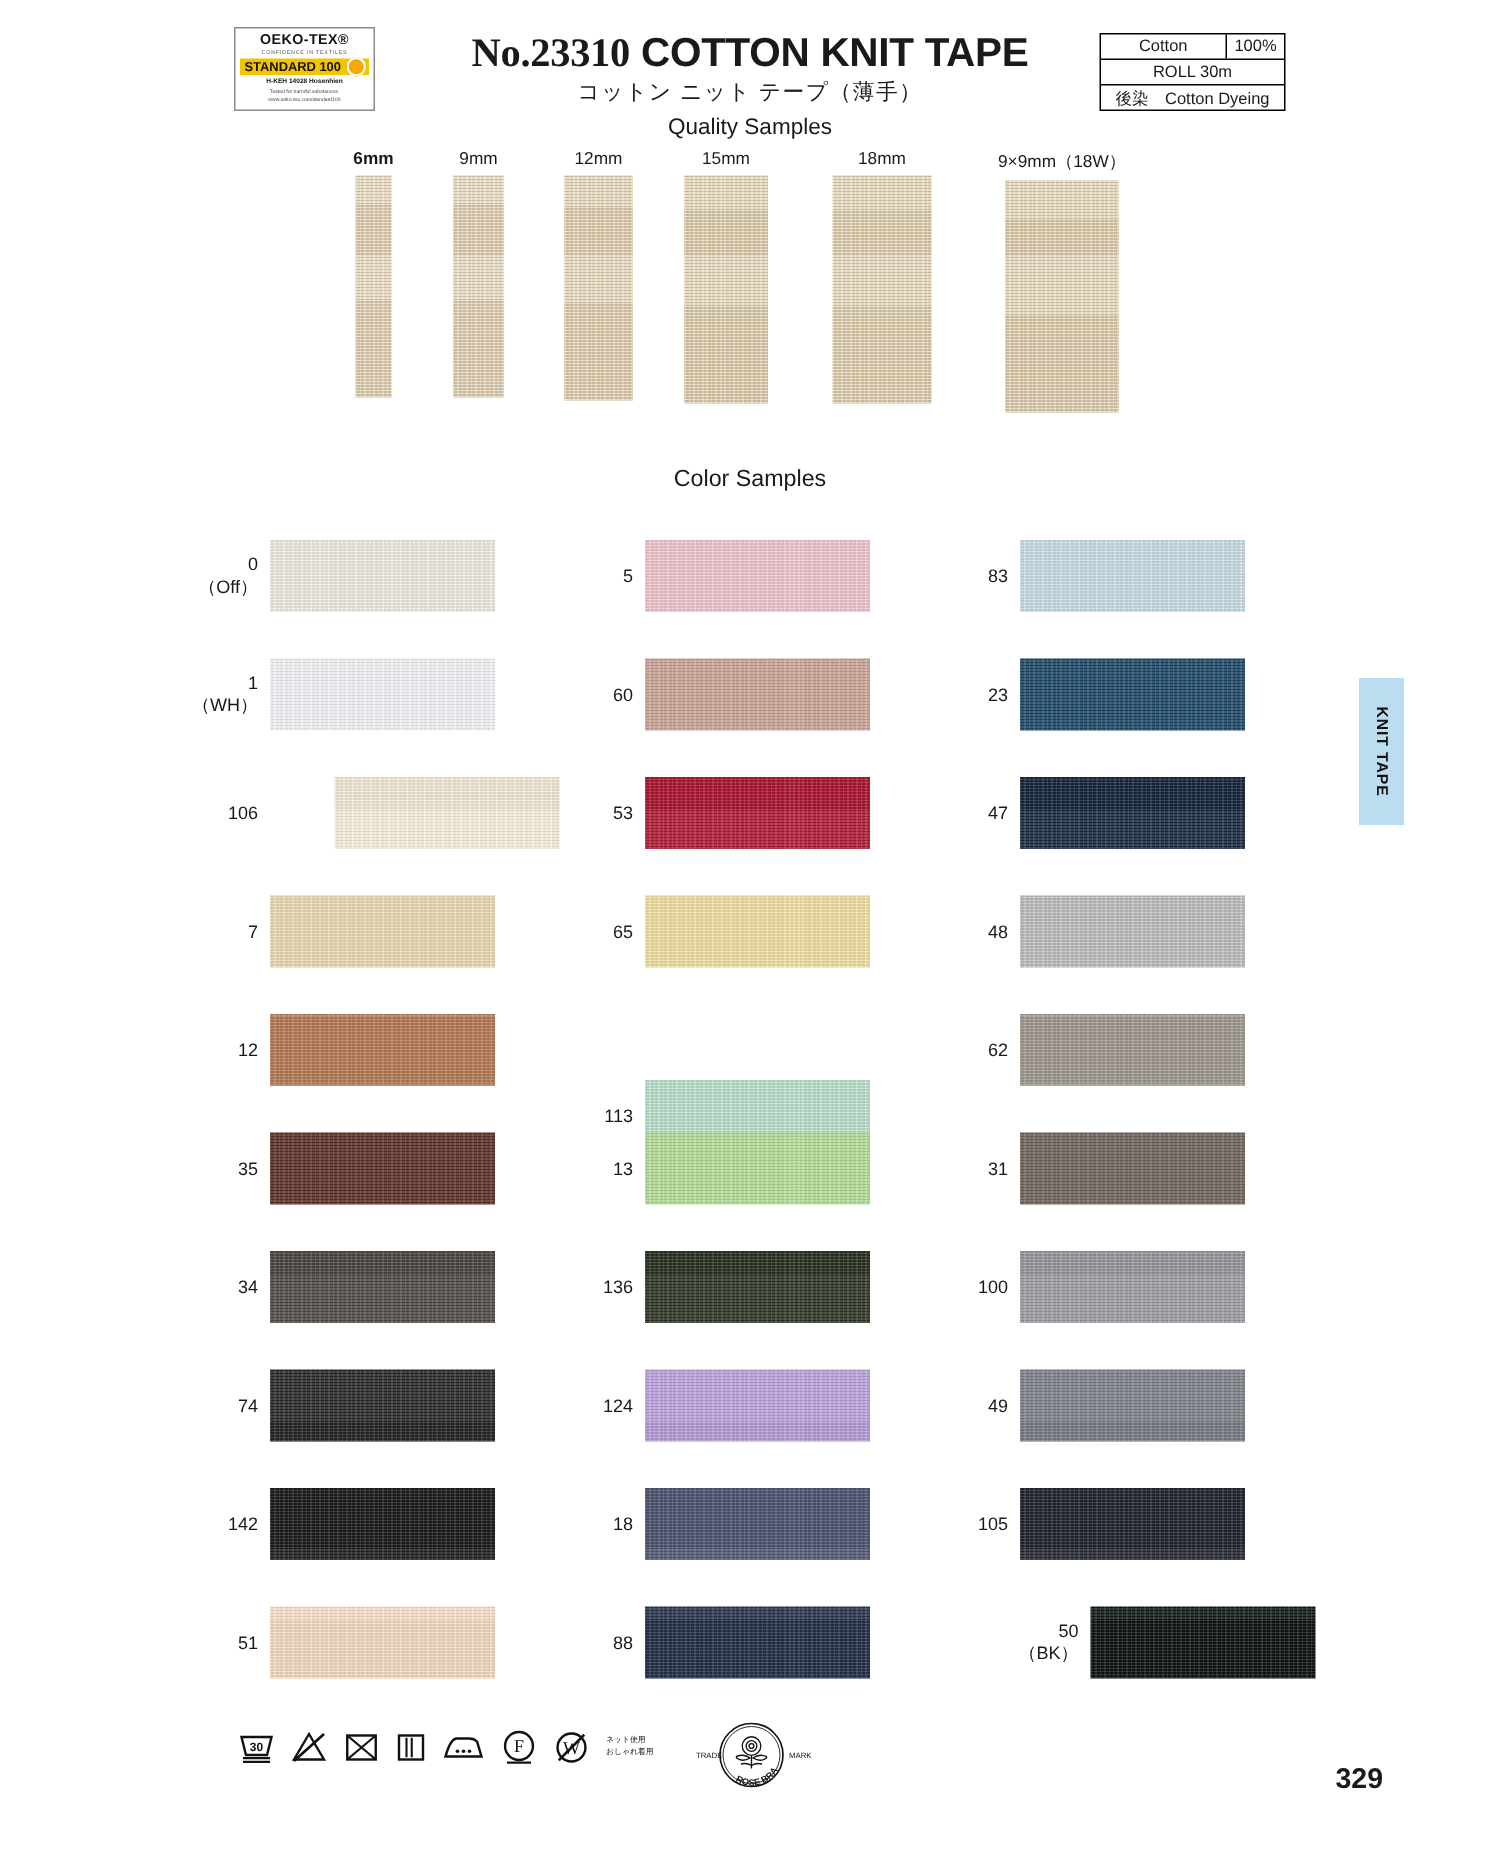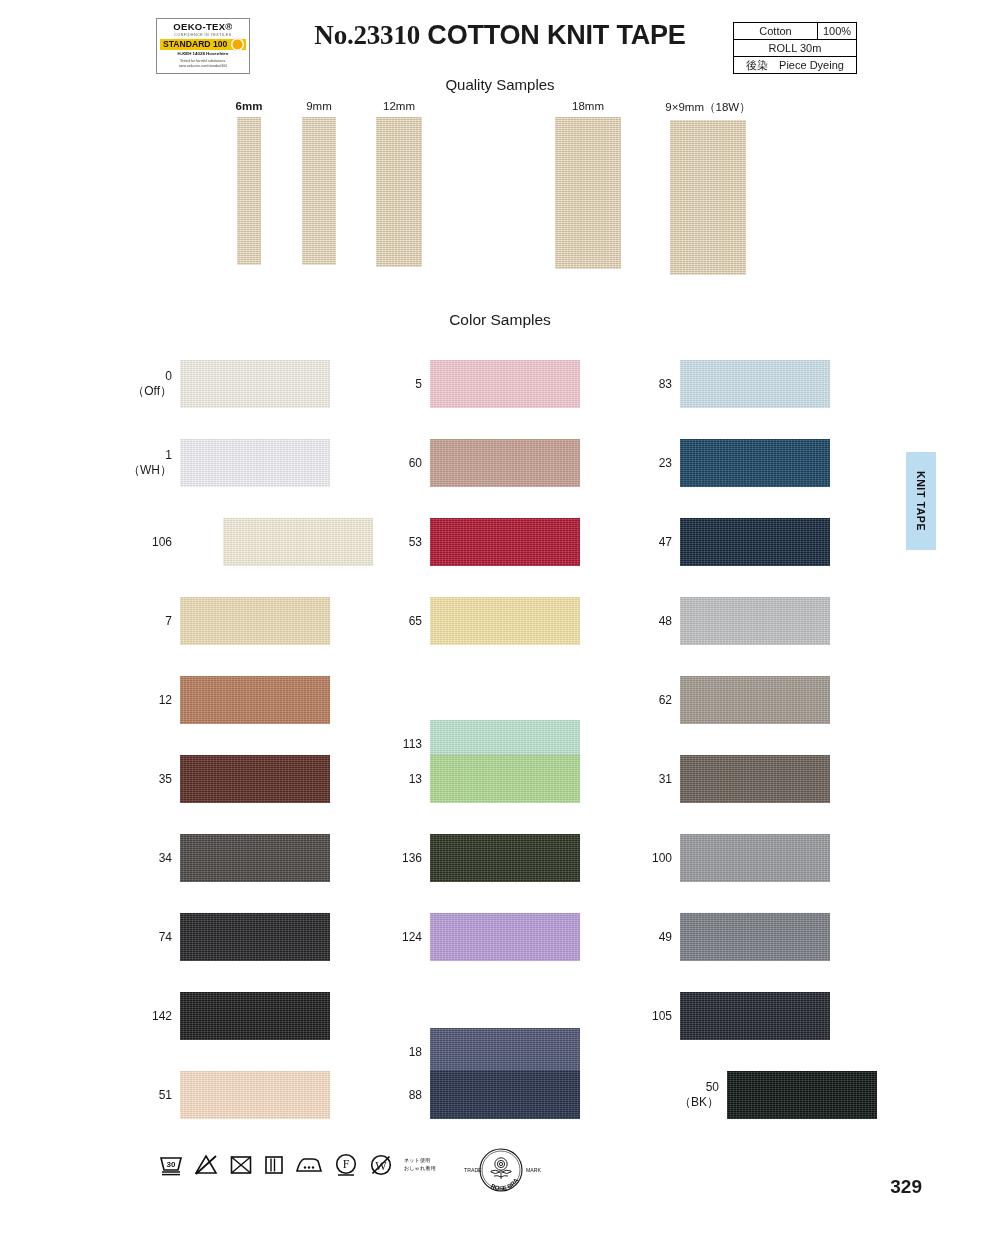--- a/index.html
+++ b/index.html
@@ -122,48 +122,53 @@
     <div class="o5">
       <div>Tested for harmful substances.</div>
       <div>www.oeko-tex.com/standard100</div>
     </div>
   </div>
 
   <div class="title">
     <span class="num">No.23310</span>
     <span>COTTON KNIT TAPE</span>
   </div>
+  <div class="subtitle">コットン ニット テープ（薄手）</div>
   <div class="quality-head">Quality Samples</div>
 
   <div class="spec">
     <div class="r">
       <div class="c-left">Cotton</div>
       <div class="c-right">100%</div>
     </div>
     <div class="r">
       <div class="full">ROLL 30m</div>
     </div>
     <div class="r">
-      <div class="full">後染　Piece Dyeing</div>
+      <div class="full">後染　Cotton Dyeing</div>
     </div>
   </div>
 
   <div class="q-wrap">
       <div class="q-item" style="left: 189px; width: 120px; font-weight: bold;">
         <div class="q-label">6mm</div>
         <div class="q-swatch" style="width: 24px; height: 148px; background-color: rgb(226, 212, 184);"></div>
       </div>
       <div class="q-item" style="left: 259px; width: 120px;">
         <div class="q-label">9mm</div>
         <div class="q-swatch" style="width: 34px; height: 148px; background-color: rgb(226, 212, 184);"></div>
       </div>
       <div class="q-item" style="left: 339px; width: 120px;">
         <div class="q-label">12mm</div>
         <div class="q-swatch" style="width: 46px; height: 150px; background-color: rgb(224, 210, 180);"></div>
       </div>
+      <div class="q-item" style="left: 424px; width: 120px;">
+        <div class="q-label">15mm</div>
+        <div class="q-swatch" style="width: 56px; height: 152px; background-color: rgb(222, 208, 177);"></div>
+      </div>
       <div class="q-item" style="left: 528px; width: 120px;">
         <div class="q-label">18mm</div>
         <div class="q-swatch" style="width: 66px; height: 152px; background-color: rgb(223, 209, 179);"></div>
       </div>
       <div class="q-item" style="left: 648px; width: 120px;">
         <div class="q-label">9×9mm（18W）</div>
         <div class="q-swatch" style="width: 76px; height: 155px; background-color: rgb(222, 208, 178);"></div>
       </div>
     </div>
 
@@ -272,21 +277,21 @@
           <div>136</div>
         </div>
         <div class="c-swatch" style="background-color: rgb(42, 51, 34);"></div>
       </div>
       <div class="c-cell" style="left: 430px; top: 553px; width: 150px;">
         <div class="c-code">
           <div>124</div>
         </div>
         <div class="c-swatch" style="background-color: rgb(187, 159, 220);"></div>
       </div>
-      <div class="c-cell" style="left: 430px; top: 632px; width: 150px; margin-top: 36px;">
+      <div class="c-cell" style="left: 430px; top: 632px; width: 150px;">
         <div class="c-code">
           <div>18</div>
         </div>
         <div class="c-swatch" style="background-color: rgb(79, 86, 115);"></div>
       </div>
       <div class="c-cell" style="left: 430px; top: 711px; width: 150px;">
         <div class="c-code">
           <div>88</div>
         </div>
         <div class="c-swatch" style="background-color: rgb(38, 48, 74);"></div>

